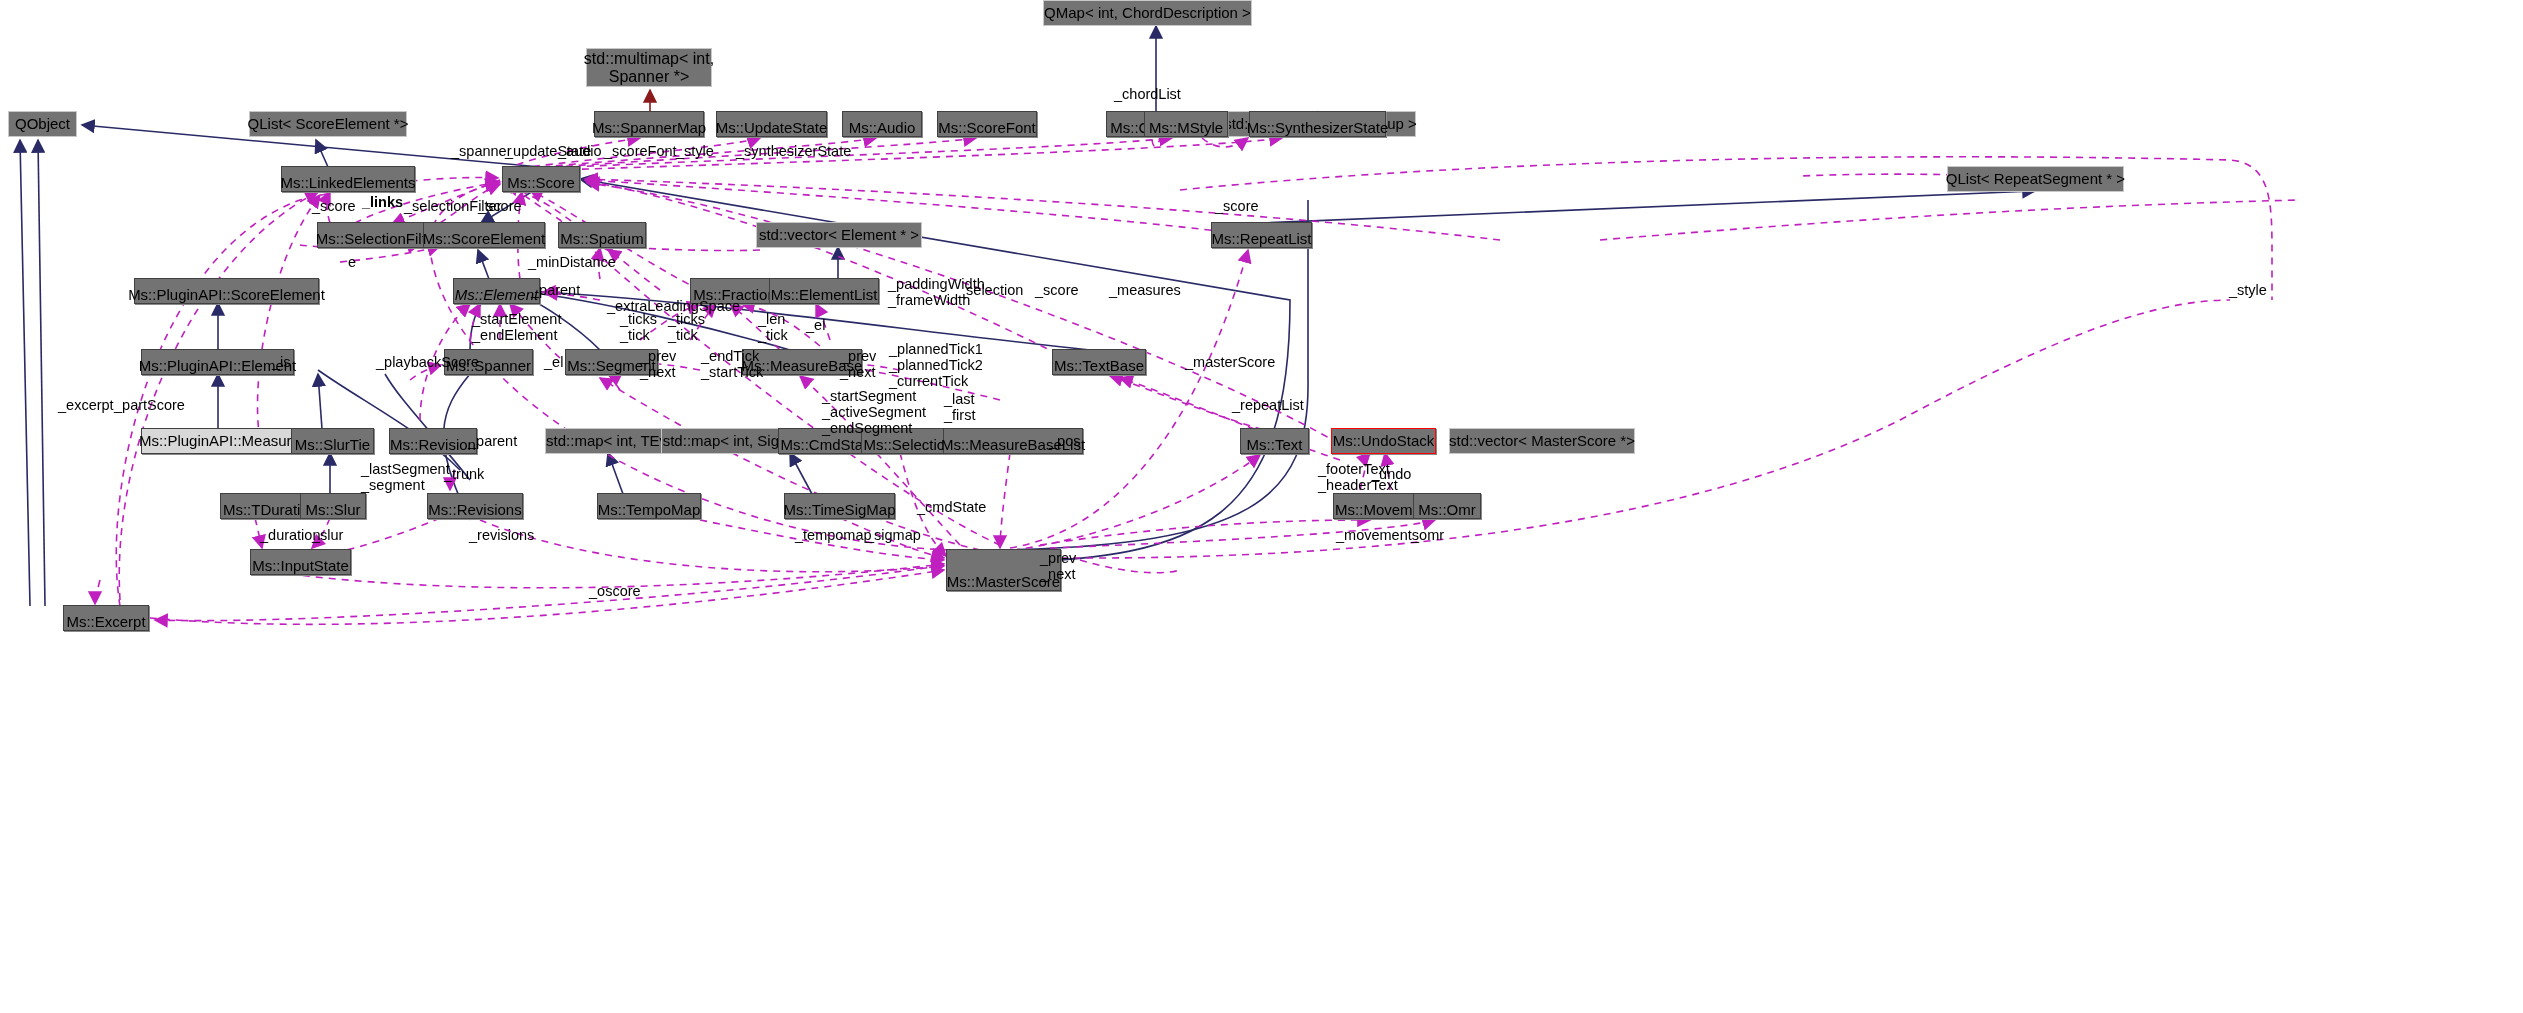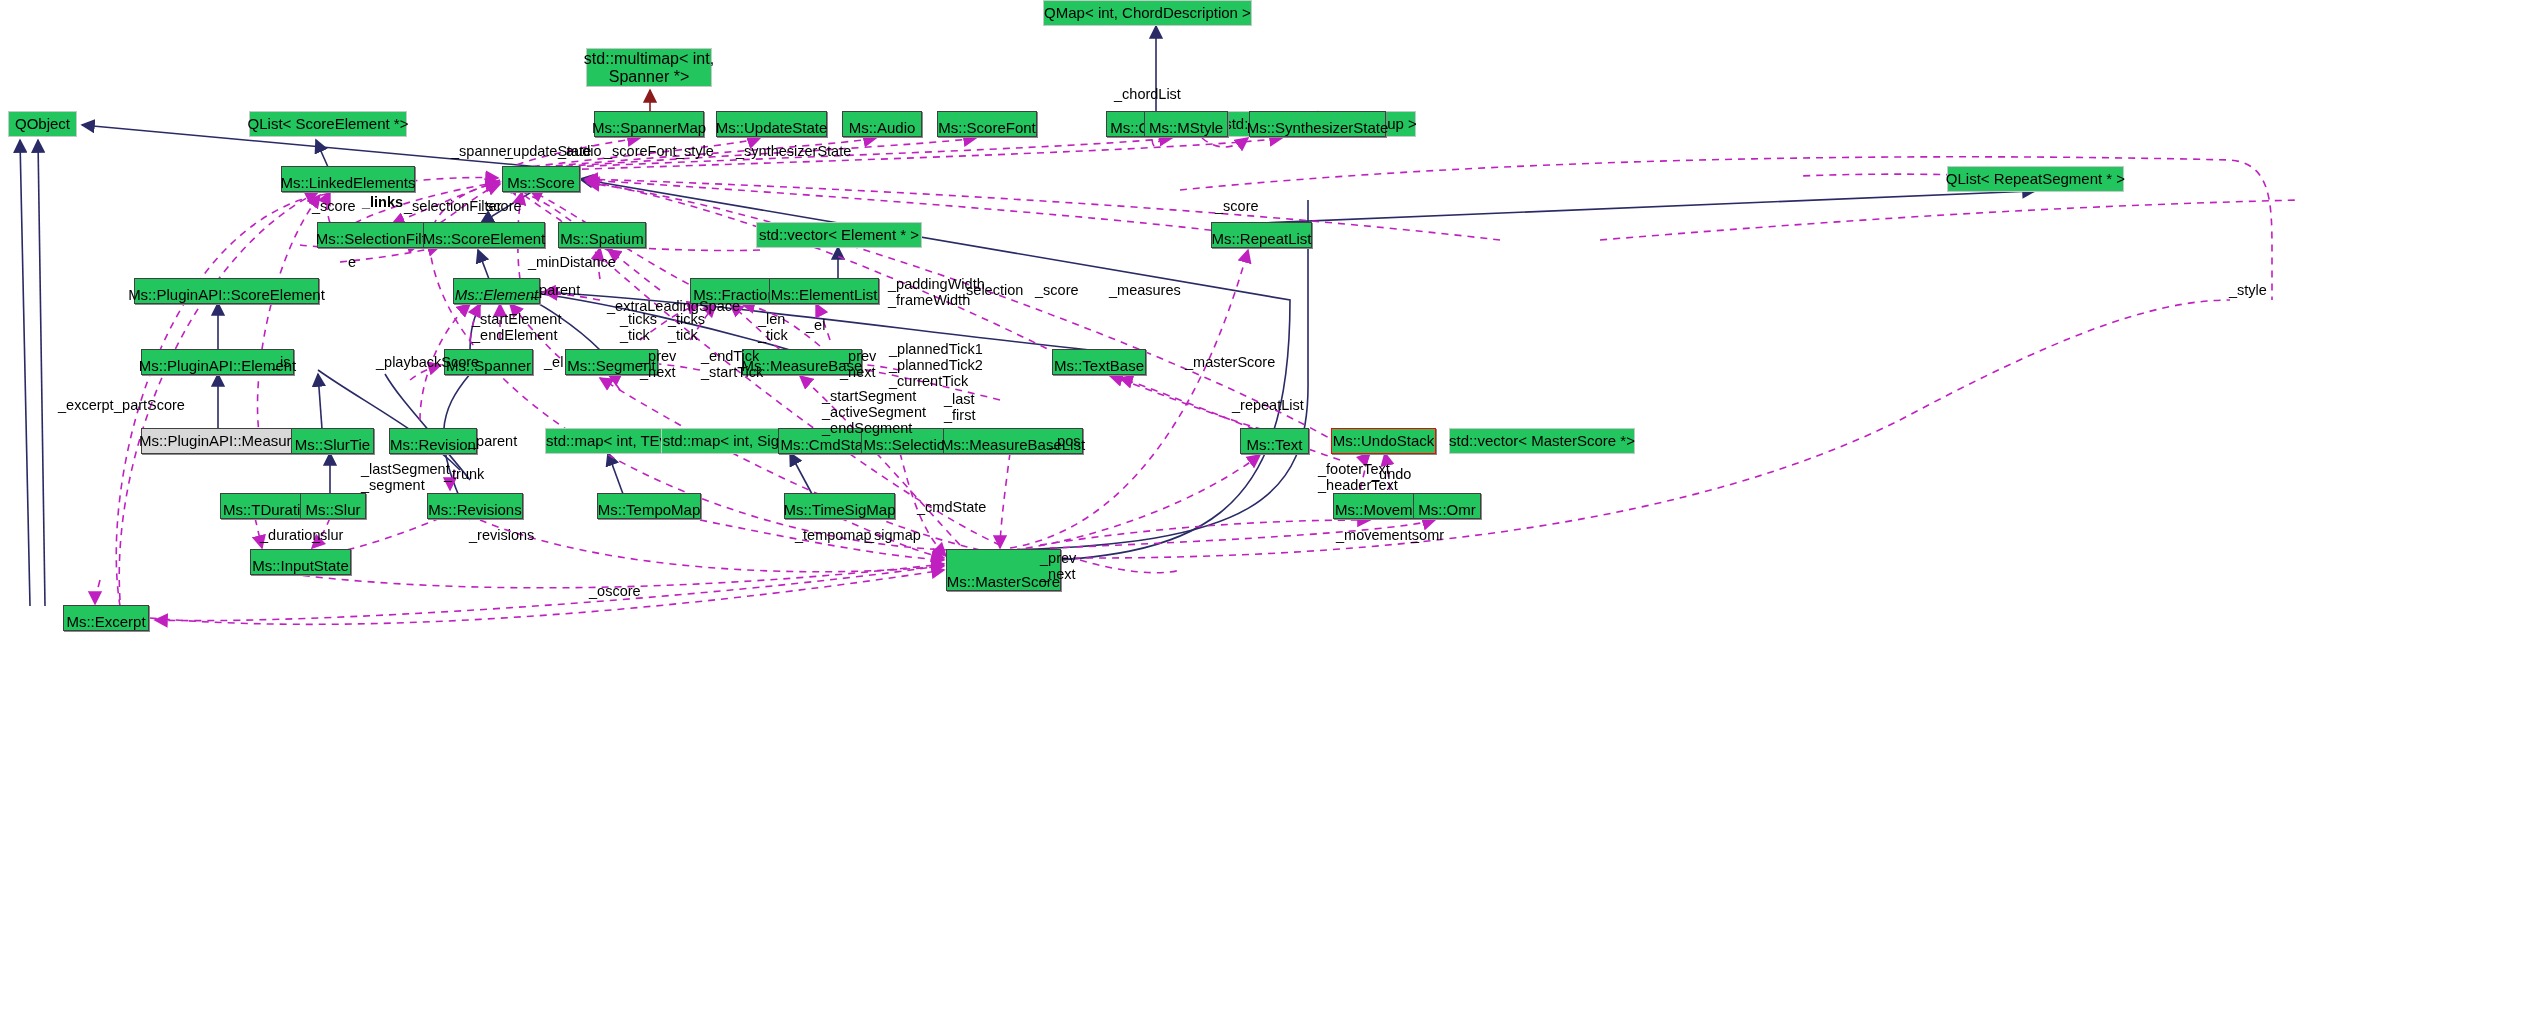--- a/index.html
+++ b/index.html
@@ -1,20 +1,20 @@
 <!DOCTYPE html>
 <html><head>
 <meta charset="utf-8">
 <title>Collaboration Diagram</title>
 <style>
   html,body{margin:0;padding:0;background:#ffffff;}
   body{font-family:"Liberation Sans","DejaVu Sans",sans-serif;}
   #canvas{position:relative;width:2523px;height:1013px;overflow:hidden;background:#fff;}
   svg#edges{position:absolute;left:0;top:0;width:2523px;height:1013px;}
-  .node{position:absolute;box-sizing:border-box;background:#22c55e;
+  .node{position:absolute;box-sizing:border-box;background:#737373;
         display:flex;align-items:center;justify-content:center;text-align:center;
         font-size:15px;line-height:1.08;color:#000;white-space:pre;}
   
   .node.cls{border:1.6px solid #404040;box-shadow:1px 1px 0 #8a8a8a;align-items:flex-end;}
   
   .node.ext{border:1.2px solid #c8c8c8;color:#000;}
   
   .node.cur{border:1.6px solid #404040;background:#d8d8d8;box-shadow:1px 1px 0 #8a8a8a;}
   
   .node.red{border:1.6px solid #ff0000;box-shadow:1px 1px 0 #8a8a8a;}

